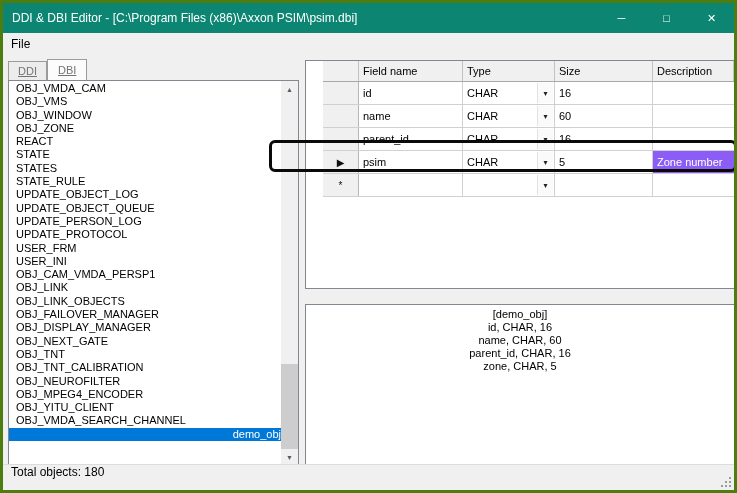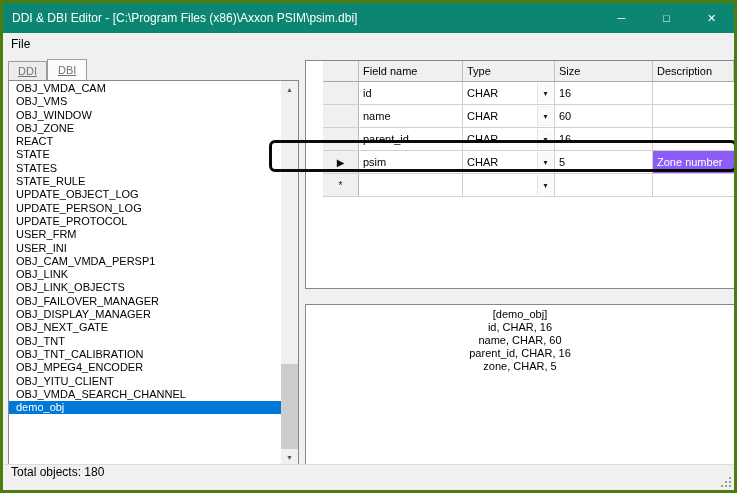--- a/index.html
+++ b/index.html
@@ -17,21 +17,21 @@
 
   
   .tabstrip{position:absolute;left:5px;top:54px;height:23px;display:flex;align-items:flex-end;}
   .tab{font-size:11px;padding:3px 9px 3px 9px;border:1px solid #9b9b9b;background:#ececec;color:#737373;margin-top:3px;border-bottom:none;text-decoration:underline;}
   .tab.active{background:#fcfcfc;padding:4px 10px 4px 10px;margin-top:0;position:relative;z-index:2;}
 
   
   .listbox{position:absolute;left:5px;top:77px;width:291px;height:387px;background:#fff;border:1px solid #828790;box-sizing:border-box;}
   .list-items{position:absolute;left:0;top:1px;right:17px;bottom:1px;overflow:hidden;}
   .list-item{height:13.3px;line-height:13.3px;font-size:11px;padding-left:7px;white-space:nowrap;color:#000;}
-  .list-item.selected{background:#0078d7;color:#fff;}
+  .list-item.selected{background:#0078d7;color:#fff;text-align:right;}
   .vscroll{position:absolute;top:0;right:0;bottom:0;width:17px;background:#f0f0f0;}
   .sb-btn{position:absolute;left:0;width:17px;height:17px;display:flex;align-items:center;justify-content:center;font-size:7px;color:#5a5a5a;}
   .sb-up{top:0;}
   .sb-down{bottom:0;}
   .sb-thumb{position:absolute;left:0;width:17px;top:283px;height:85px;background:#cdcdcd;}
 
   
   .grid{position:absolute;left:302px;top:57px;width:430px;height:229px;background:#fff;border:1px solid #828790;box-sizing:border-box;overflow:hidden;padding-left:17px;}
   .grid-header{display:flex;height:20px;background:#f0f0f0;border-bottom:1px solid #a8a8a8;}
   .cell{box-sizing:border-box;border-right:1px solid #d0d0d0;font-size:11px;display:flex;align-items:center;padding:0 4px;overflow:hidden;white-space:nowrap;color:#000;}
@@ -91,32 +91,34 @@
     <div class="list-items" id="object-list">
         <div class="list-item">OBJ_VMDA_CAM</div>
         <div class="list-item">OBJ_VMS</div>
         <div class="list-item">OBJ_WINDOW</div>
         <div class="list-item">OBJ_ZONE</div>
         <div class="list-item">REACT</div>
         <div class="list-item">STATE</div>
         <div class="list-item">STATES</div>
         <div class="list-item">STATE_RULE</div>
         <div class="list-item">UPDATE_OBJECT_LOG</div>
+        <div class="list-item">UPDATE_OBJECT_QUEUE</div>
         <div class="list-item">UPDATE_PERSON_LOG</div>
         <div class="list-item">UPDATE_PROTOCOL</div>
         <div class="list-item">USER_FRM</div>
         <div class="list-item">USER_INI</div>
         <div class="list-item">OBJ_CAM_VMDA_PERSP1</div>
         <div class="list-item">OBJ_LINK</div>
         <div class="list-item">OBJ_LINK_OBJECTS</div>
         <div class="list-item">OBJ_FAILOVER_MANAGER</div>
         <div class="list-item">OBJ_DISPLAY_MANAGER</div>
         <div class="list-item">OBJ_NEXT_GATE</div>
         <div class="list-item">OBJ_TNT</div>
         <div class="list-item">OBJ_TNT_CALIBRATION</div>
+        <div class="list-item">OBJ_NEUROFILTER</div>
         <div class="list-item">OBJ_MPEG4_ENCODER</div>
         <div class="list-item">OBJ_YITU_CLIENT</div>
         <div class="list-item">OBJ_VMDA_SEARCH_CHANNEL</div>
         <div class="list-item selected">demo_obj</div>
       </div>
     <div class="vscroll">
       <div class="sb-btn sb-up">▲</div>
       <div class="sb-thumb"></div>
       <div class="sb-btn sb-down">▼</div>
     </div>

